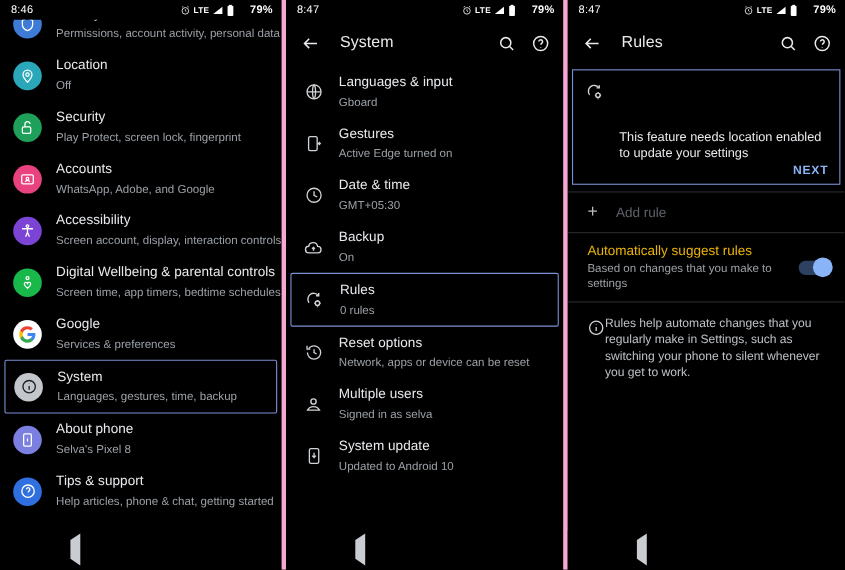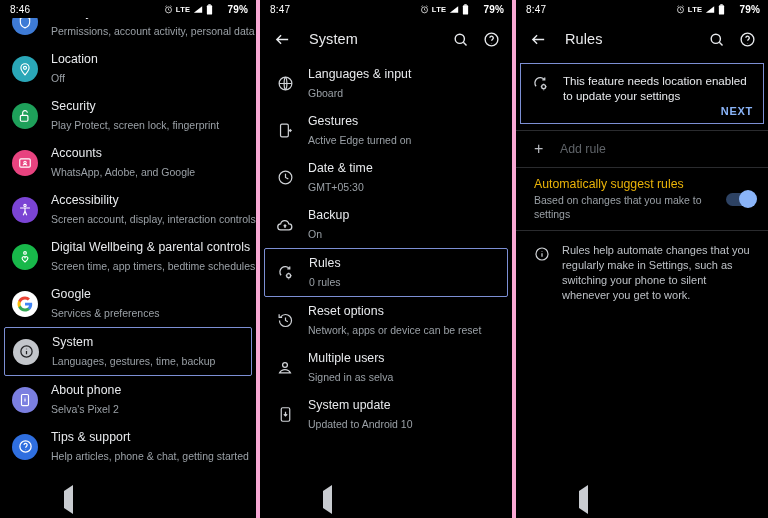--- a/index.html
+++ b/index.html
@@ -112,20 +112,21 @@
     margin: 3px 4px 0 4px;
     padding: 9px 10px 6px 10px;
     display: flex;
     gap: 12px;
     background: #000;
   }
   .banner .btext {
     color: #e8eaed;
     font-size: 11.6px;
     line-height: 15px;
+    margin-top: 44px;
   }
   .banner .next {
     color: #8ab4f8;
     font-size: 11px;
     font-weight: 700;
     letter-spacing: .7px;
     text-align: right;
     margin-top: 2px;
   }
   .divider { height: 1px; background: #2a2b2e; margin: 0; }
@@ -148,21 +149,21 @@
     background: #2d4263;
     position: relative; flex: 0 0 30px;
     cursor: pointer;
   }
   .switch .knob {
     position: absolute; right: -1px; top: -2.5px;
     width: 18px; height: 18px; border-radius: 50%;
     background: #8ab4f8;
   }
   .info-row {
-    display: flex; gap: 12px;
+    display: flex; gap: 0;
     padding: 12px 14px 10px 18px;
     text-decoration: underline;
   }
   .info-row .txt {
     color: #bdc1c6; font-size: 11px; line-height: 15px;
   }
 
   
   .navbar {
     height: 36px; flex: 0 0 36px;
@@ -325,21 +326,21 @@
 
       <div class="row">
         <span class="cicon" style="background:#7b7fe0">
           <svg width="14" height="14" viewBox="0 0 24 24" fill="none" stroke="#fff" stroke-width="2">
               <rect x="6" y="2.5" width="12" height="19" rx="2"></rect>
               <path d="M12 9.5v5M12 7.2v.5"></path>
             </svg>
         </span>
         <span class="texts">
           <div class="t1">About phone</div>
-          <div class="t2">Selva's Pixel 2</div>
+          <div class="t2">Selva's Pixel 8</div>
         </span>
       </div>
 
       <div class="row">
         <span class="cicon" style="background:#2f6fe0">
           <svg width="15" height="15" viewBox="0 0 24 24" fill="none" stroke="#fff" stroke-width="2">
               <circle cx="12" cy="12" r="9"></circle>
               <path d="M9.6 9.4a2.5 2.5 0 114.3 1.9c-.9.8-1.6 1.3-1.6 2.5M12 17.2v.4"></path>
             </svg>
         </span>

